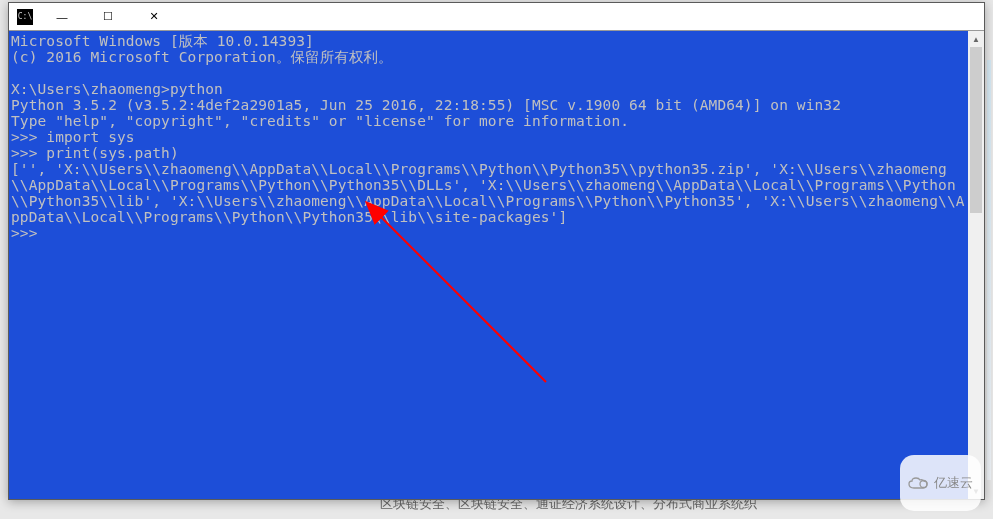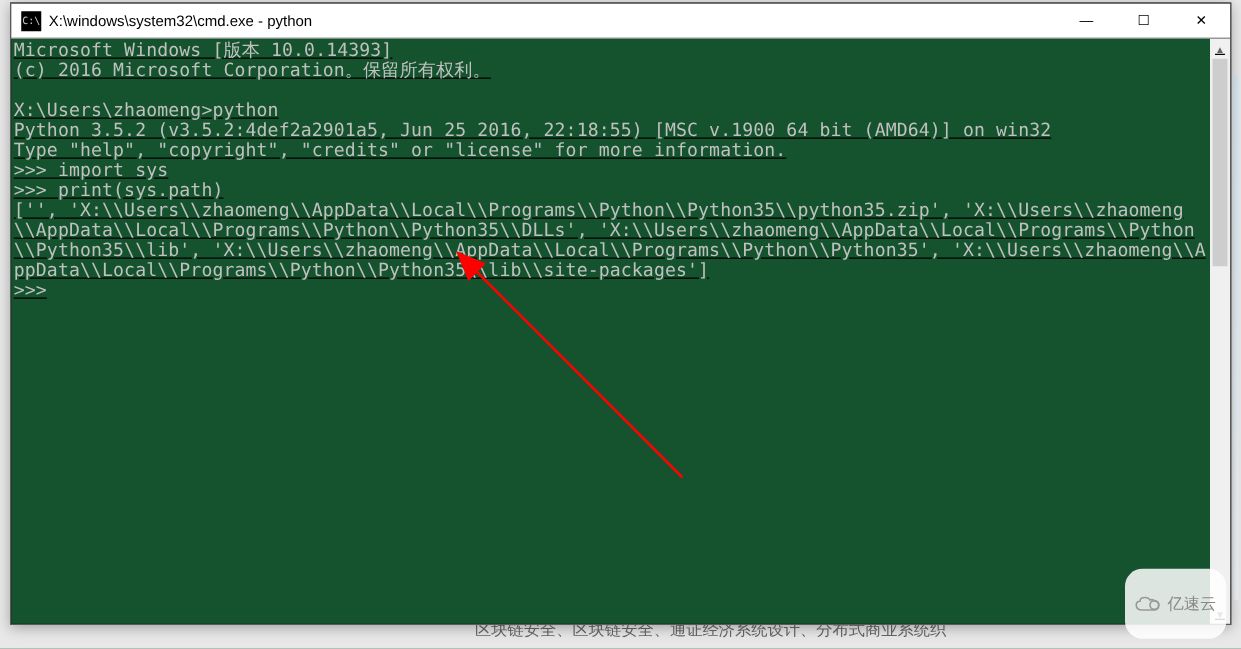--- a/index.html
+++ b/index.html
@@ -50,24 +50,23 @@
       height: 28px;
       display: flex;
       align-items: center;
       justify-content: center;
       font-size: 11px;
       color: #000;
     }
     .terminal-wrap {
       flex: 1;
       display: flex;
-      background: #14532d;
+      background: #1d4ed8;
       overflow: hidden;
       position: relative;
-      text-decoration: underline;
     }
     .terminal {
       flex: 1;
       padding: 2px 2px;
       white-space: pre-wrap;
       word-break: break-all;
       font-family: "NSimSun", "SimSun", "Consolas", monospace;
       font-size: 14.5px;
       line-height: 16px;
       color: #c0c0c0;
@@ -133,21 +132,20 @@
 </head>
 <body>
 
 <div class="bg-side"></div>
 <div class="bg-text">区块链安全、区块链安全、通证经济系统设计、分布式商业系统织</div>
 
 <div class="window">
 
   <div class="titlebar">
     <div class="titlebar-icon">C:\</div>
-    <div class="titlebar-title">X:\windows\system32\cmd.exe - python</div>
     <div class="titlebar-btn">—</div>
     <div class="titlebar-btn">☐</div>
     <div class="titlebar-btn titlebar-close">✕</div>
   </div>
 
   <div class="terminal-wrap">
     <div class="terminal">Microsoft Windows [版本 10.0.14393]
 (c) 2016 Microsoft Corporation。保留所有权利。
 
 X:\Users\zhaomeng&gt;python

